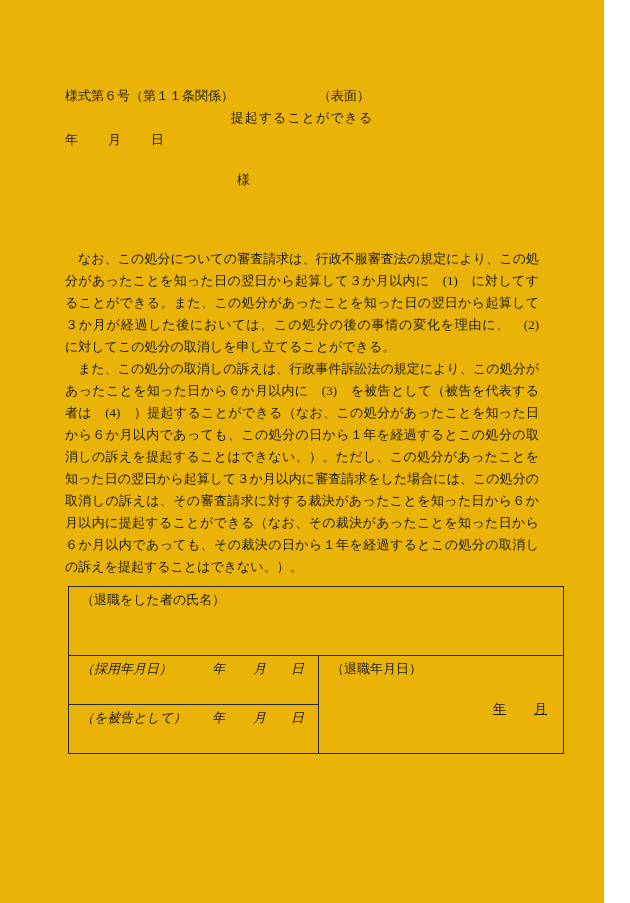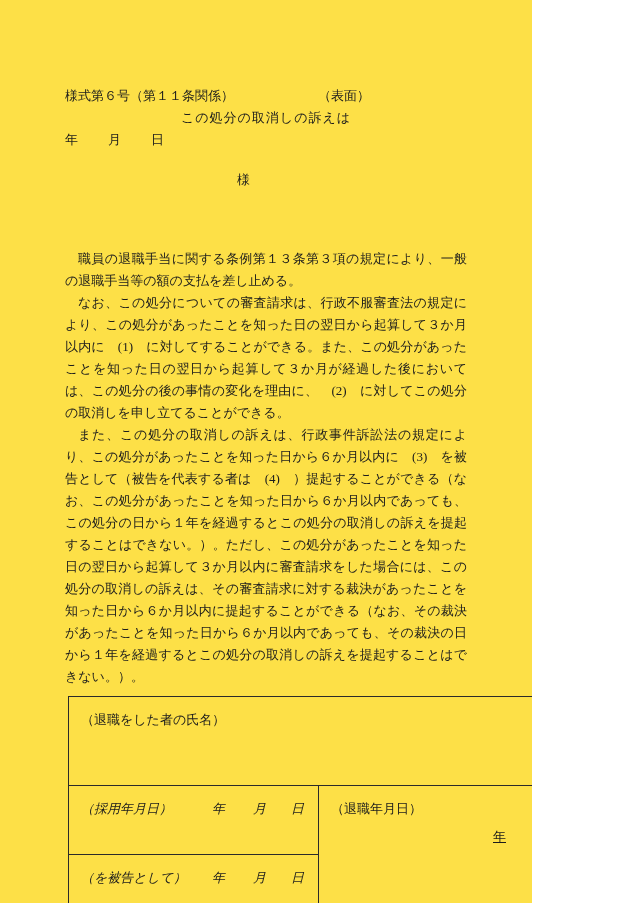--- a/index.html
+++ b/index.html
@@ -2,24 +2,24 @@
 <html><head>
 <meta charset="utf-8">
 <style>
   html, body {
     margin: 0;
     padding: 0;
     background: #ffffff;
   }
   .page {
     position: relative;
-    width: 532px;
+    width: 604px;
     height: 903px;
     box-sizing: border-box;
-    background: #fde047;
+    background: #eab308;
     color: #1c1c1c;
     font-family: "Liberation Serif", "DejaVu Serif", serif;
     font-size: 13px;
     line-height: 22px;
     padding: 85px 65px 0 65px;
     overflow: hidden;
   }
   
   .form-line {
     display: flex;
@@ -64,70 +64,69 @@
   .info-table {
     margin-top: 8px;
     margin-left: 3px;
     width: 495px;
     border-collapse: collapse;
     table-layout: fixed;
   }
   .info-table td {
     border: 1px solid #2a2a2a;
     vertical-align: top;
-    padding: 12px 12px;
+    padding: 2px 12px;
     font-size: 13px;
     line-height: 22px;
   }
   .name-cell { height: 64px; }
   .date-cell { height: 44px; }
   .date-cell .date-row {
     display: flex;
     align-items: center;
     white-space: nowrap;
     font-style: italic;
   }
   .date-cell .unit-year { margin-left: auto; }
   .date-cell .unit-month { margin-left: 28px; }
   .date-cell .unit-day { margin-left: 25px; padding-right: 2px; }
   .period-cell { position: relative; }
   .period-values {
-    margin-top: 6px;
+    margin-top: 18px;
     text-align: right;
     padding-right: 4px;
     white-space: nowrap;
     text-decoration: underline;
   }
   .period-values .gap { display: inline-block; width: 28px; }
   col.left-col { width: 250px; }
   col.right-col { width: 245px; }
 </style>
 </head>
 <body>
 
 <div class="page">
 
   <div class="form-line">
     <span>様式第６号（第１１条関係）</span>
     <span class="face-label">（表面）</span>
   </div>
 
-  <div class="doc-title">この処分の取消しの訴えは</div>
+  <div class="doc-title">提起することができる</div>
 
   <div class="date-line">
     <span>年</span><span class="gap"></span><span>月</span><span class="gap"></span><span>日</span>
   </div>
 
   <div class="addressee-line">
     <span>様</span>
   </div>
 
 
   <div class="body-text">
-    <p>職員の退職手当に関する条例第１３条第３項の規定により、一般の退職手当等の額の支払を差し止める。</p>
     <p>なお、この処分についての審査請求は、行政不服審査法の規定により、この処分があったことを知った日の翌日から起算して３か月以内に　(1)　に対してすることができる。また、この処分があったことを知った日の翌日から起算して３か月が経過した後においては、この処分の後の事情の変化を理由に、　(2)　に対してこの処分の取消しを申し立てることができる。</p>
     <p>また、この処分の取消しの訴えは、行政事件訴訟法の規定により、この処分があったことを知った日から６か月以内に　(3)　を被告として（被告を代表する者は　(4)　）提起することができる（なお、この処分があったことを知った日から６か月以内であっても、この処分の日から１年を経過するとこの処分の取消しの訴えを提起することはできない。）。ただし、この処分があったことを知った日の翌日から起算して３か月以内に審査請求をした場合には、この処分の取消しの訴えは、その審査請求に対する裁決があったことを知った日から６か月以内に提起することができる（なお、その裁決があったことを知った日から６か月以内であっても、その裁決の日から１年を経過するとこの処分の取消しの訴えを提起することはできない。）。</p>
   </div>
 
   <table class="info-table">
     <colgroup>
       <col class="left-col">
       <col class="right-col">
     </colgroup>
     <tbody>

